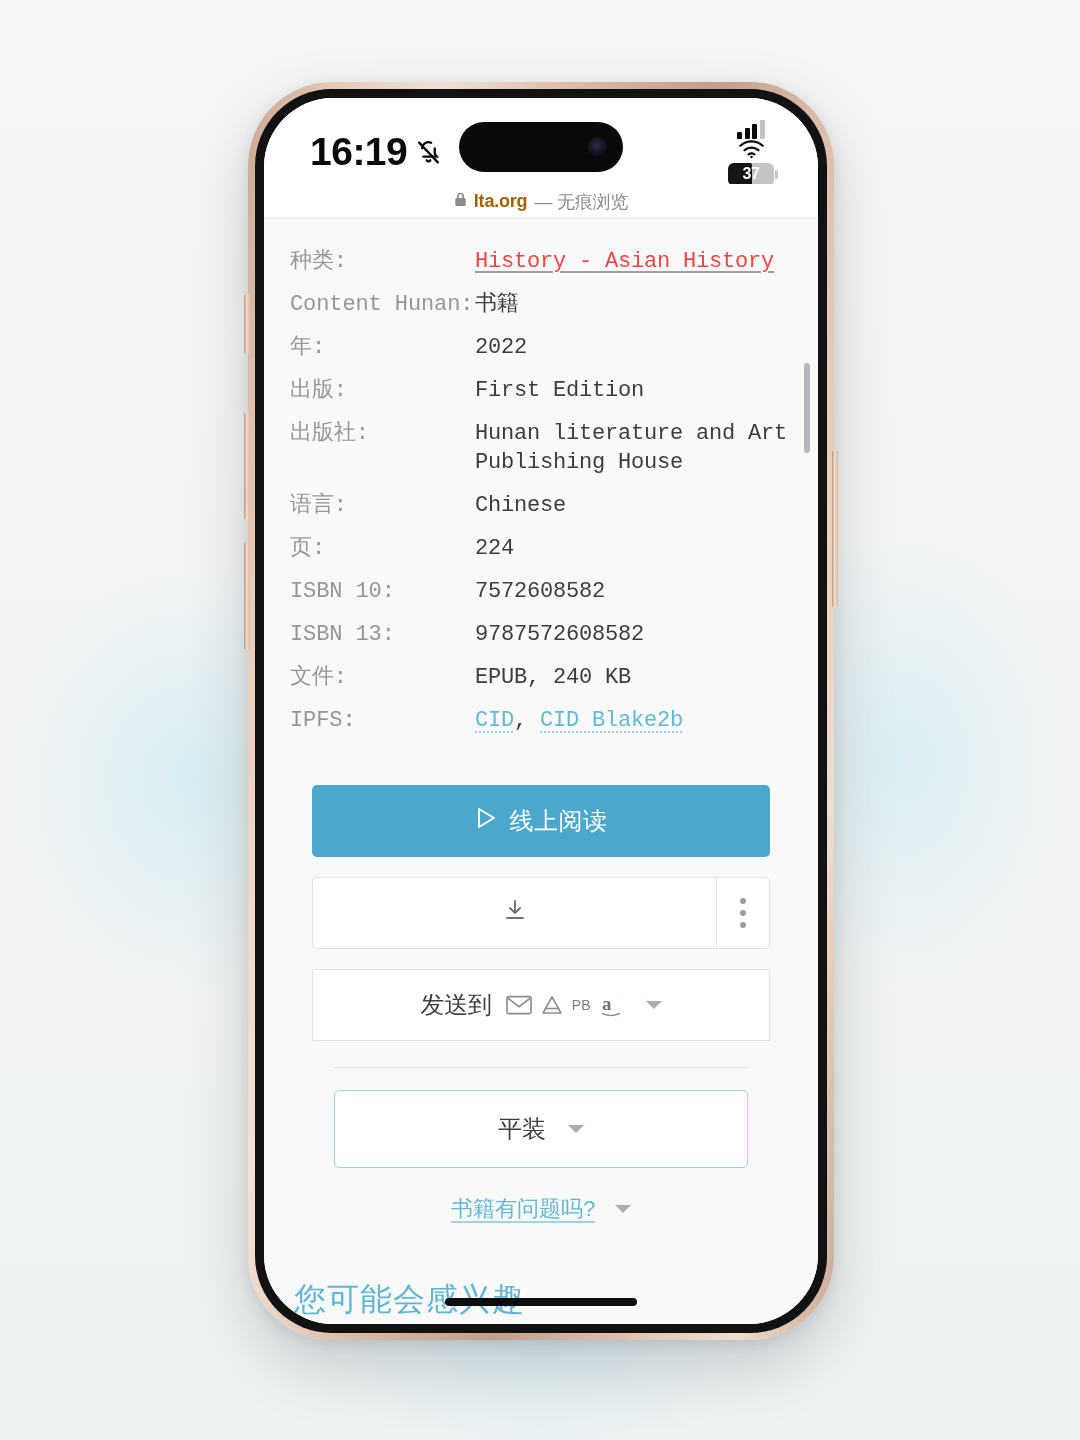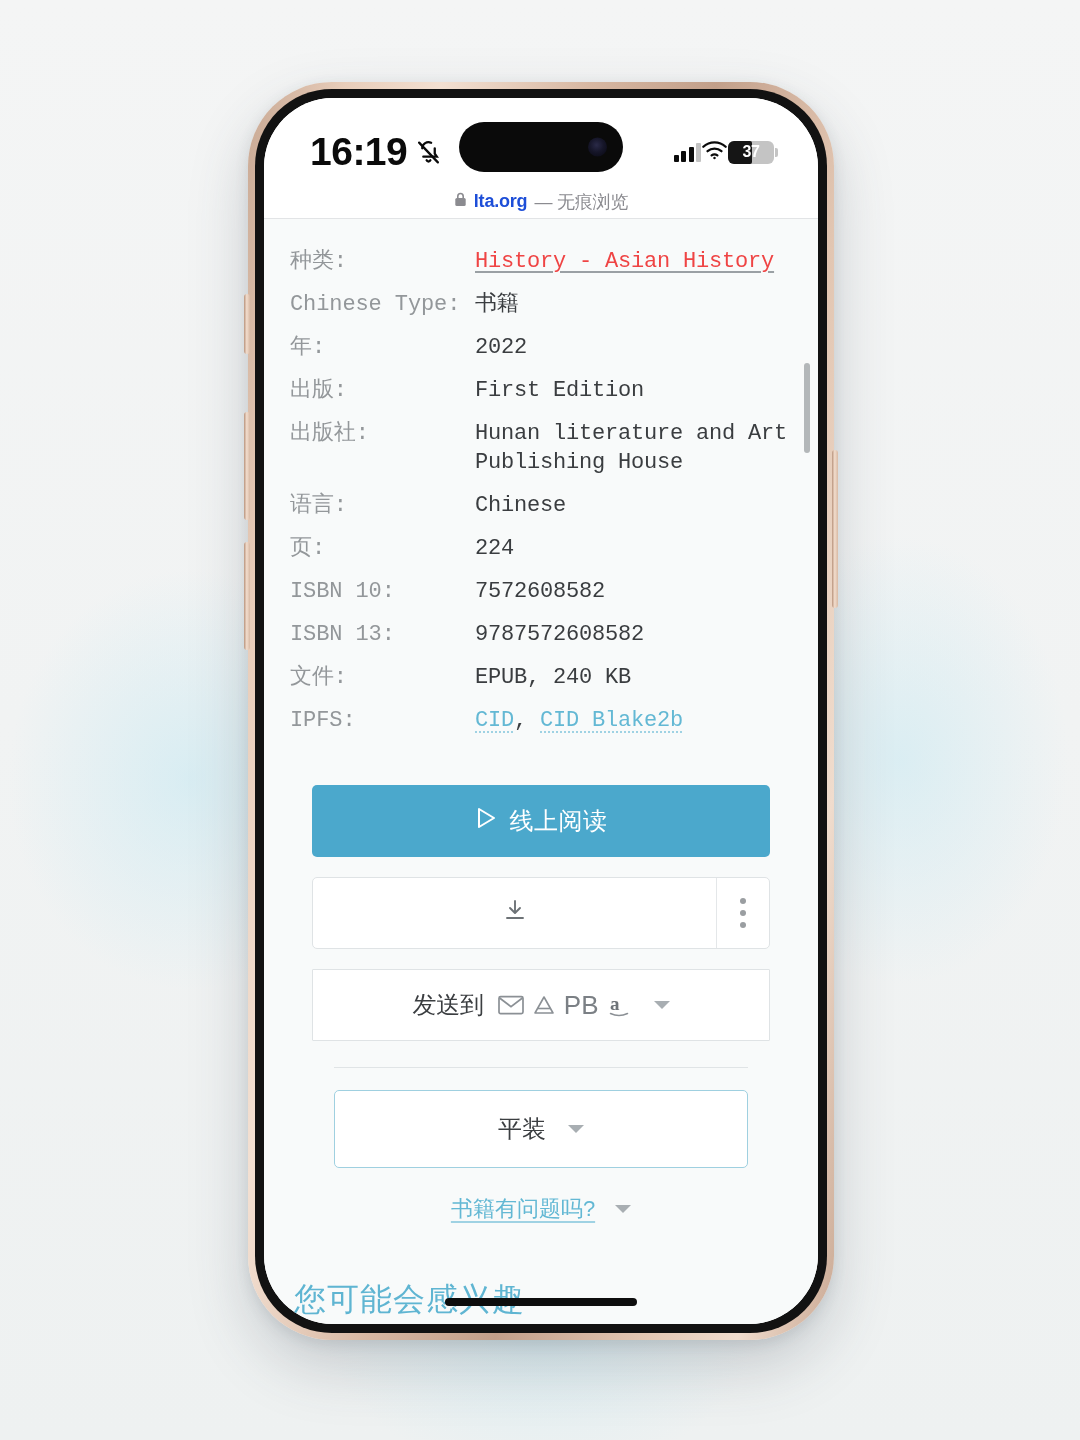--- a/index.html
+++ b/index.html
@@ -81,20 +81,21 @@
     font-size: 39px;
     font-weight: 700;
     letter-spacing: -0.5px;
     color: #0b0b0b;
   }
   #bell-off-icon { width: 25px; height: 25px; display:block; }
   #status-right {
     margin-left: auto;
     display: flex;
     align-items: center;
+    flex-direction: column;
   }
 
   
   #signal-icon { display: flex; align-items: flex-end; gap: 2.5px; height: 20px; }
   #signal-icon i { display:block; width: 5px; border-radius: 1px; background: #0b0b0b; }
   #signal-icon i:nth-child(1){ height: 7px; }
   #signal-icon i:nth-child(2){ height: 11px; }
   #signal-icon i:nth-child(3){ height: 15px; }
   #signal-icon i:nth-child(4){ height: 19px; background:#c2c2c2; }
 
@@ -153,21 +154,21 @@
     background: #fff;
     display: flex;
     align-items: center;
     justify-content: center;
     gap: 7px;
   }
   #lock-icon { width: 13px; height: 15px; }
   #url-domain {
     font-size: 18px;
     font-weight: 700;
-    color: #1d4ed8;
+    color: #a16207;
     letter-spacing: -0.2px;
   }
   #url-mode {
     font-size: 18px;
     color: #8b8b90;
     letter-spacing: -0.2px;
   }
   #url-divider {
     position: absolute;
     bottom: 0; left: 0; right: 0;
@@ -307,21 +308,21 @@
     display: flex;
     align-items: center;
     justify-content: center;
     gap: 14px;
     cursor: pointer;
     letter-spacing: -0.2px;
   }
   .send-icons { display: flex; align-items: center; gap: 9px; color:#7b8085; }
   .send-icons svg { display:block; }
   #pb-label {
-    font-size: 26px;
+    font-size: 14px;
     color: #7b8085;
     letter-spacing: 0px;
   }
   .caret { width: 0; height: 0; border-left: 8px solid transparent; border-right: 8px solid transparent; border-top: 8px solid #a8aeb2; margin-left: 10px; }
 
   #format-divider {
     margin: 26px 22px 0 22px;
     height: 1px;
     background: #e0e4e6;
   }
@@ -449,21 +450,21 @@
 
         <div id="page-inner">
 
           <table id="meta-table">
             <tbody>
               <tr>
                 <td class="meta-label">种类:</td>
                 <td class="meta-value"><a class="meta-link">History - Asian History</a></td>
               </tr>
               <tr>
-                <td class="meta-label">Chinese Type:</td>
+                <td class="meta-label">Content Hunan:</td>
                 <td class="meta-value">书籍</td>
               </tr>
               <tr>
                 <td class="meta-label">年:</td>
                 <td class="meta-value">2022</td>
               </tr>
               <tr>
                 <td class="meta-label">出版:</td>
                 <td class="meta-value">First Edition</td>
               </tr>

